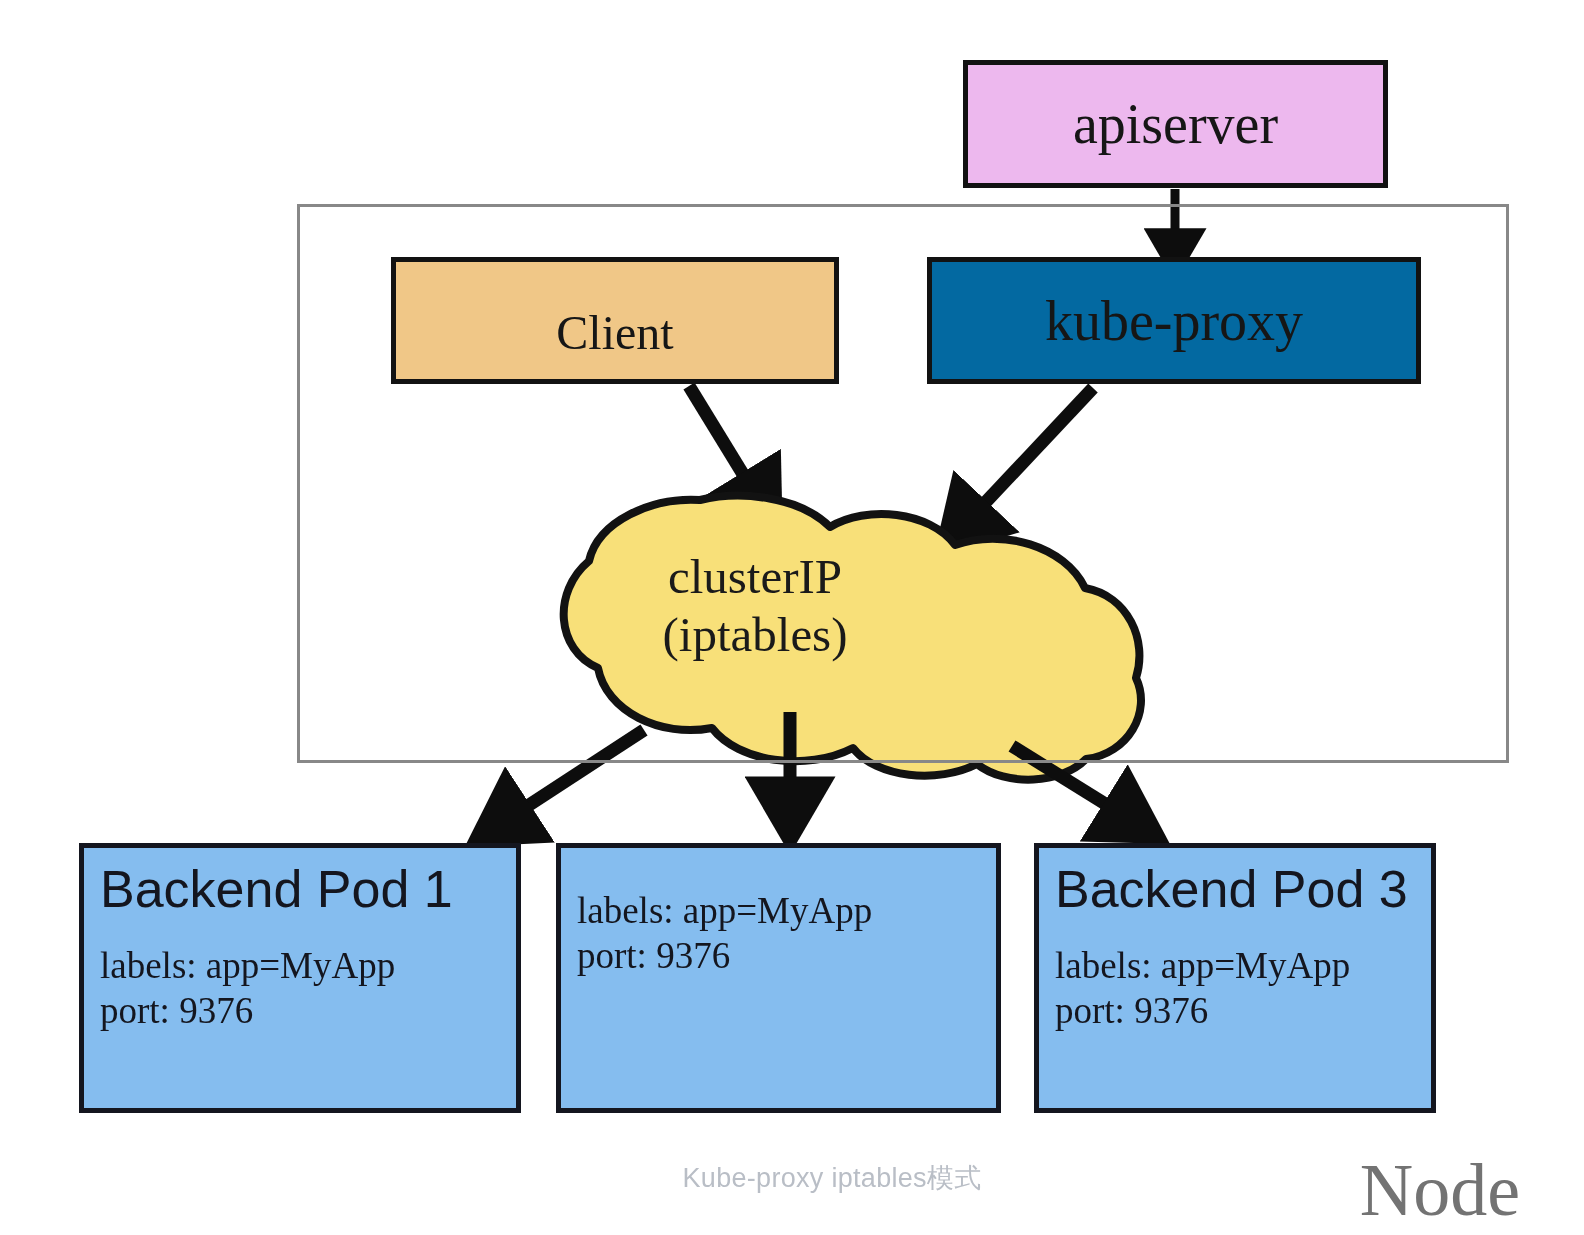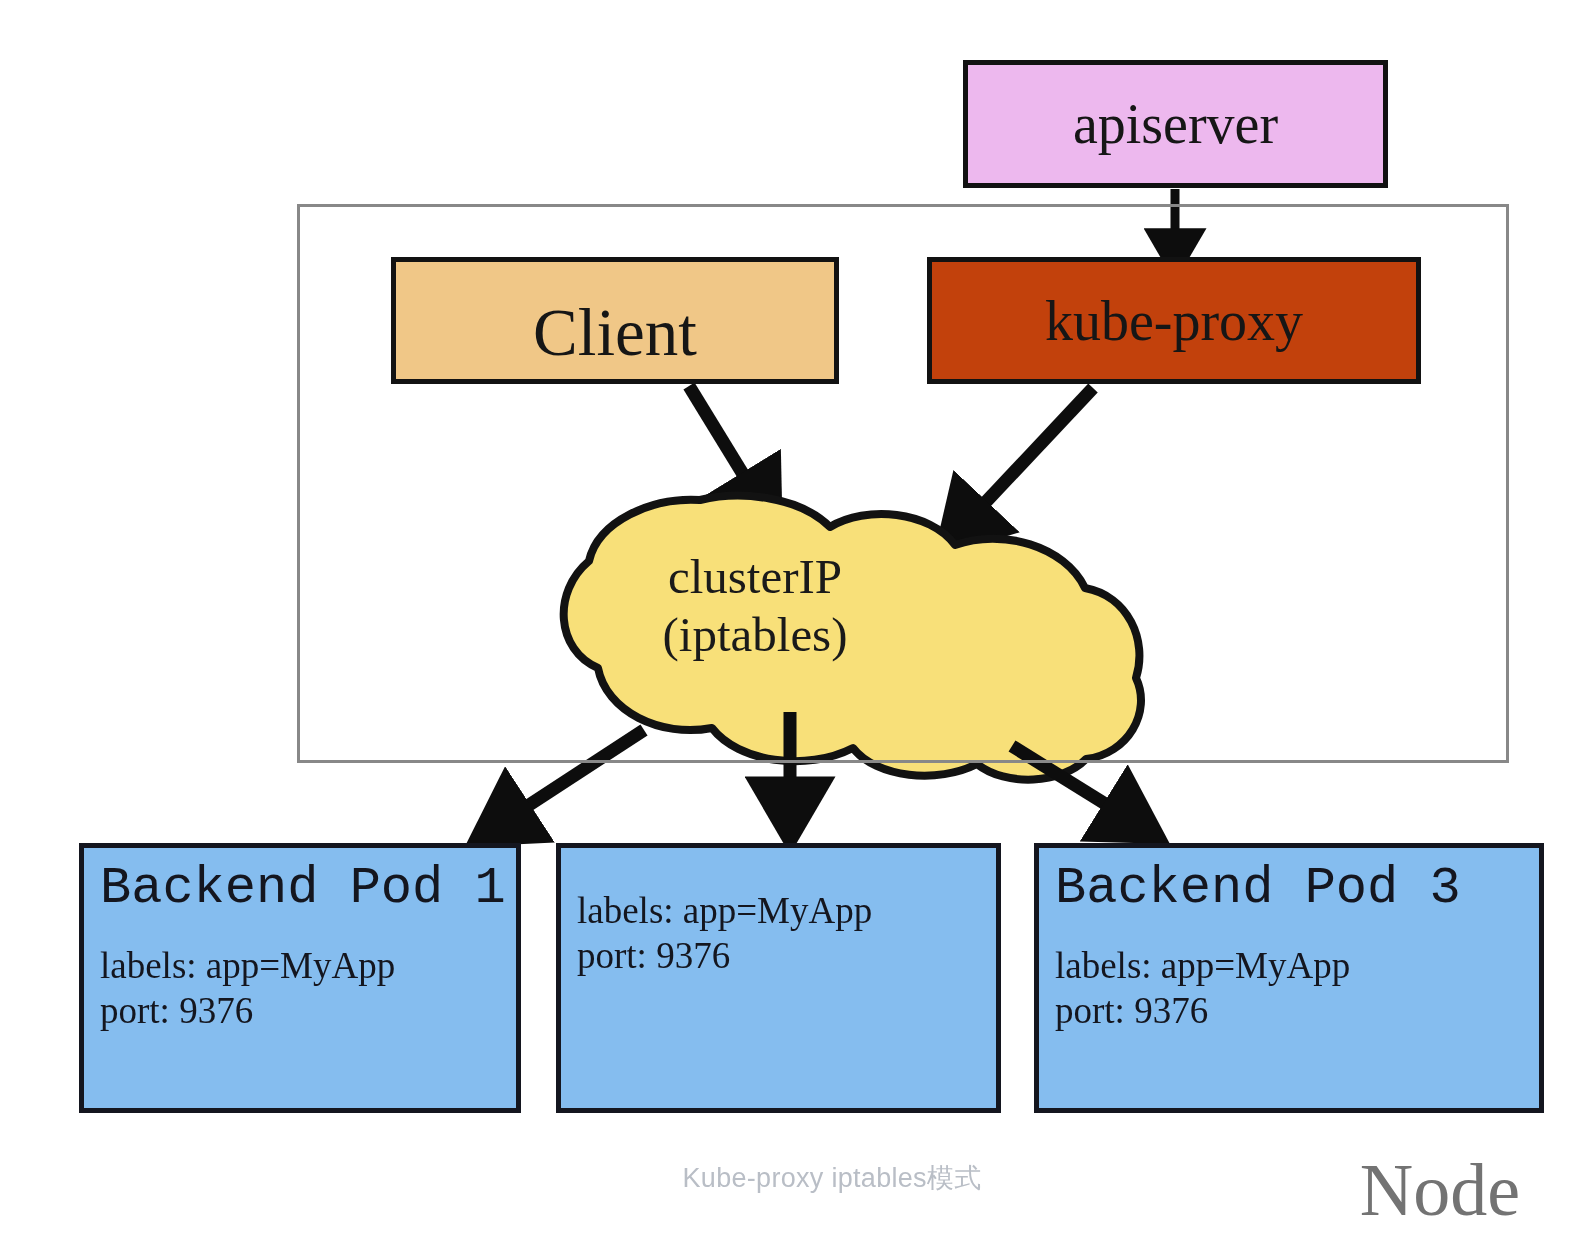--- a/index.html
+++ b/index.html
@@ -72,29 +72,29 @@
   }
 
   
   #client-box {
     left: 391px;
     top: 257px;
     width: 448px;
     height: 127px;
     background: #f0c787;
   }
-  #client-box .box-label { font-size: 67px; margin-top: 24px; }
+  #client-box .box-label { font-size: 48px; margin-top: 24px; }
 
   
   #kubeproxy-box {
     left: 927px;
     top: 257px;
     width: 494px;
     height: 127px;
-    background: #c2410c;
+    background: #0369a1;
   }
   #kubeproxy-box .box-label { font-size: 56px; }
   #cloud-text {
     position: absolute;
     left: 590px;
     top: 548px;
     width: 330px;
     text-align: center;
     z-index: 4;
     pointer-events: none;
@@ -110,38 +110,38 @@
   
   .pod-box {
     position: absolute;
     box-sizing: border-box;
     border: 5px solid #14161f;
     background: #85bdef;
     z-index: 3;
     padding: 14px 16px 0 16px;
   }
   .pod-title {
-    font-family: Liberation Mono, monospace;
+    font-family: Liberation Sans, sans-serif;
     font-size: 52px;
     color: #14161f;
     line-height: 1.05;
     white-space: nowrap;
   }
   .pod-line {
     font-family: "Liberation Serif", "DejaVu Serif", serif;
     font-size: 37px;
     color: #14161f;
     line-height: 1.22;
     white-space: nowrap;
   }
   .pod-line.first { margin-top: 26px; }
 
   #pod1 { left: 79px;   top: 843px; width: 442px; height: 270px; }
   #pod2 { left: 556px;  top: 843px; width: 445px; height: 270px; }
-  #pod3 { left: 1034px; top: 843px; width: 510px; height: 270px; }
+  #pod3 { left: 1034px; top: 843px; width: 402px; height: 270px; }
 
   
   #caption {
     position: absolute;
     left: 0;
     top: 1160px;
     width: 1584px;
     text-align: center;
     font-family: "Liberation Sans", "DejaVu Sans", sans-serif;
     font-size: 27px;

